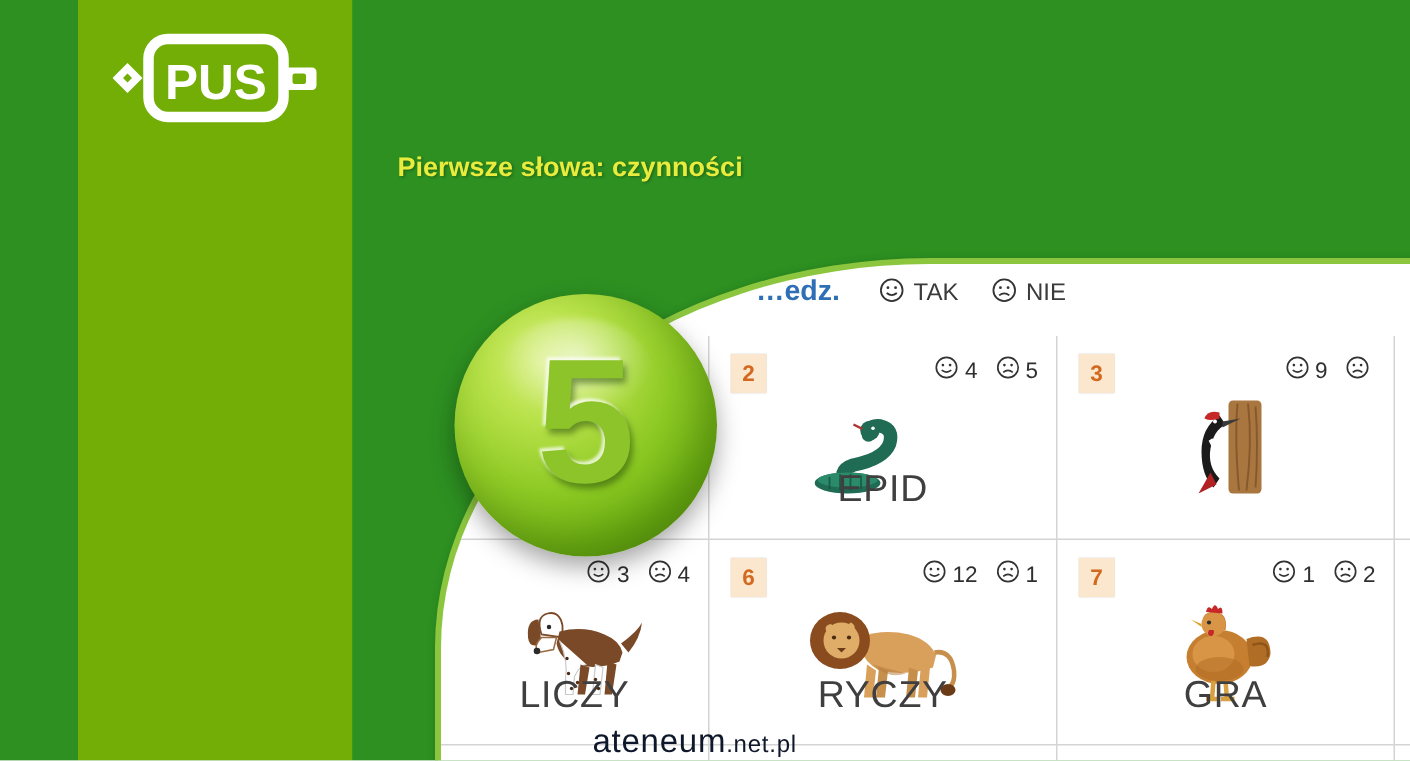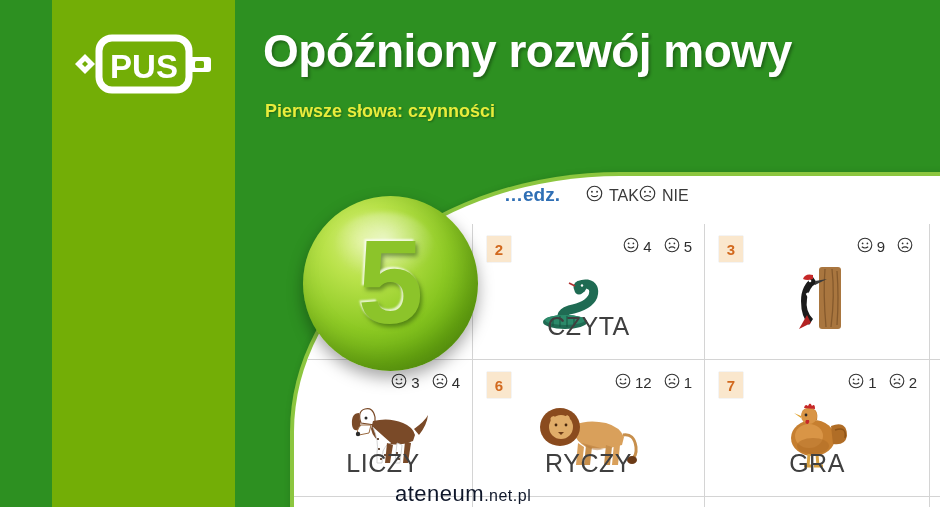--- a/index.html
+++ b/index.html
@@ -33,21 +33,21 @@
   .band-right {
     position: absolute;
     left: 235px; top: 0;
     width: 705px; height: 507px;
     background: #2d9021;
   }
 
   
   .pus-logo {
     position: absolute;
-    left: 75px; top: 28px;
+    left: 75px; top: 16px;
     width: 140px; height: 76px;
   }
   .pus-logo svg { display: block; }
 
   
   .title {
     position: absolute;
     left: 263px; top: 24px;
     font-size: 46px;
     font-weight: bold;
@@ -114,20 +114,21 @@
     font-size: 19px;
     font-weight: bold;
     color: #2f6fb5;
     white-space: nowrap;
   }
   .legend {
     position: absolute;
     left: 292px; top: 9px;
     display: flex;
     align-items: center;
+    gap: 22px;
     font-size: 16px;
     color: #3a3a3a;
     white-space: nowrap;
   }
   .legend .item {
     display: flex;
     align-items: center;
     gap: 6px;
   }
 
@@ -249,21 +250,20 @@
         <rect x="114" y="29" width="22" height="15" rx="3"></rect>
       </g>
       <g fill="#73ae06">
         <path d="M10 33 L13 36 L10 39 L7 36 Z"></path>
         <rect x="120" y="33" width="9" height="7" rx="1.5"></rect>
       </g>
       <text x="69" y="50" text-anchor="middle" font-family="Liberation Sans, sans-serif" font-size="33" font-weight="bold" fill="#ffffff">PUS</text>
     </svg>
   </div>
 
-  <div class="title">Opóźniony rozwój mowy</div>
   <div class="subtitle">Pierwsze słowa: czynności</div>
 
 
   <div class="card-panel">
     <div class="card-inner">
 
       <div class="vline" style="left:178px; top:48px; height:382px;"></div>
       <div class="vline" style="left:410px; top:48px; height:382px;"></div>
       <div class="vline" style="left:635px; top:48px; height:382px;"></div>
       <div class="hline" style="left:0px; top:183px; width:700px;"></div>
@@ -333,21 +333,21 @@
             <circle cx="39" cy="19.5" r="1.2" fill="#fff"></circle>
             <path d="M32 20 L26 17" stroke="#b03030" stroke-width="1.6" fill="none"></path>
             <g stroke="#15533f" stroke-width="1.2" opacity="0.8">
               <line x1="10" y1="52" x2="10" y2="60"></line>
               <line x1="17" y1="50" x2="17" y2="61"></line>
               <line x1="24" y1="50" x2="24" y2="61"></line>
               <line x1="31" y1="51" x2="31" y2="60"></line>
             </g>
           </svg>
         </div>
-        <div class="word">CZYTA</div>
+        <div class="word">EPID</div>
       </div>
 
       <div class="cell" style="left:411px; top:48px; width:224px; height:135px;">
         <div class="badge">3</div>
         <div class="counts">
           <span class="grp">
             <span class="sm">
               <svg width="16" height="16" viewBox="0 0 20 20">
                 <circle cx="10" cy="10" r="8.5" fill="none" stroke="#333" stroke-width="1.4"></circle>
                 <circle cx="7" cy="8" r="1.1" fill="#333"></circle>

